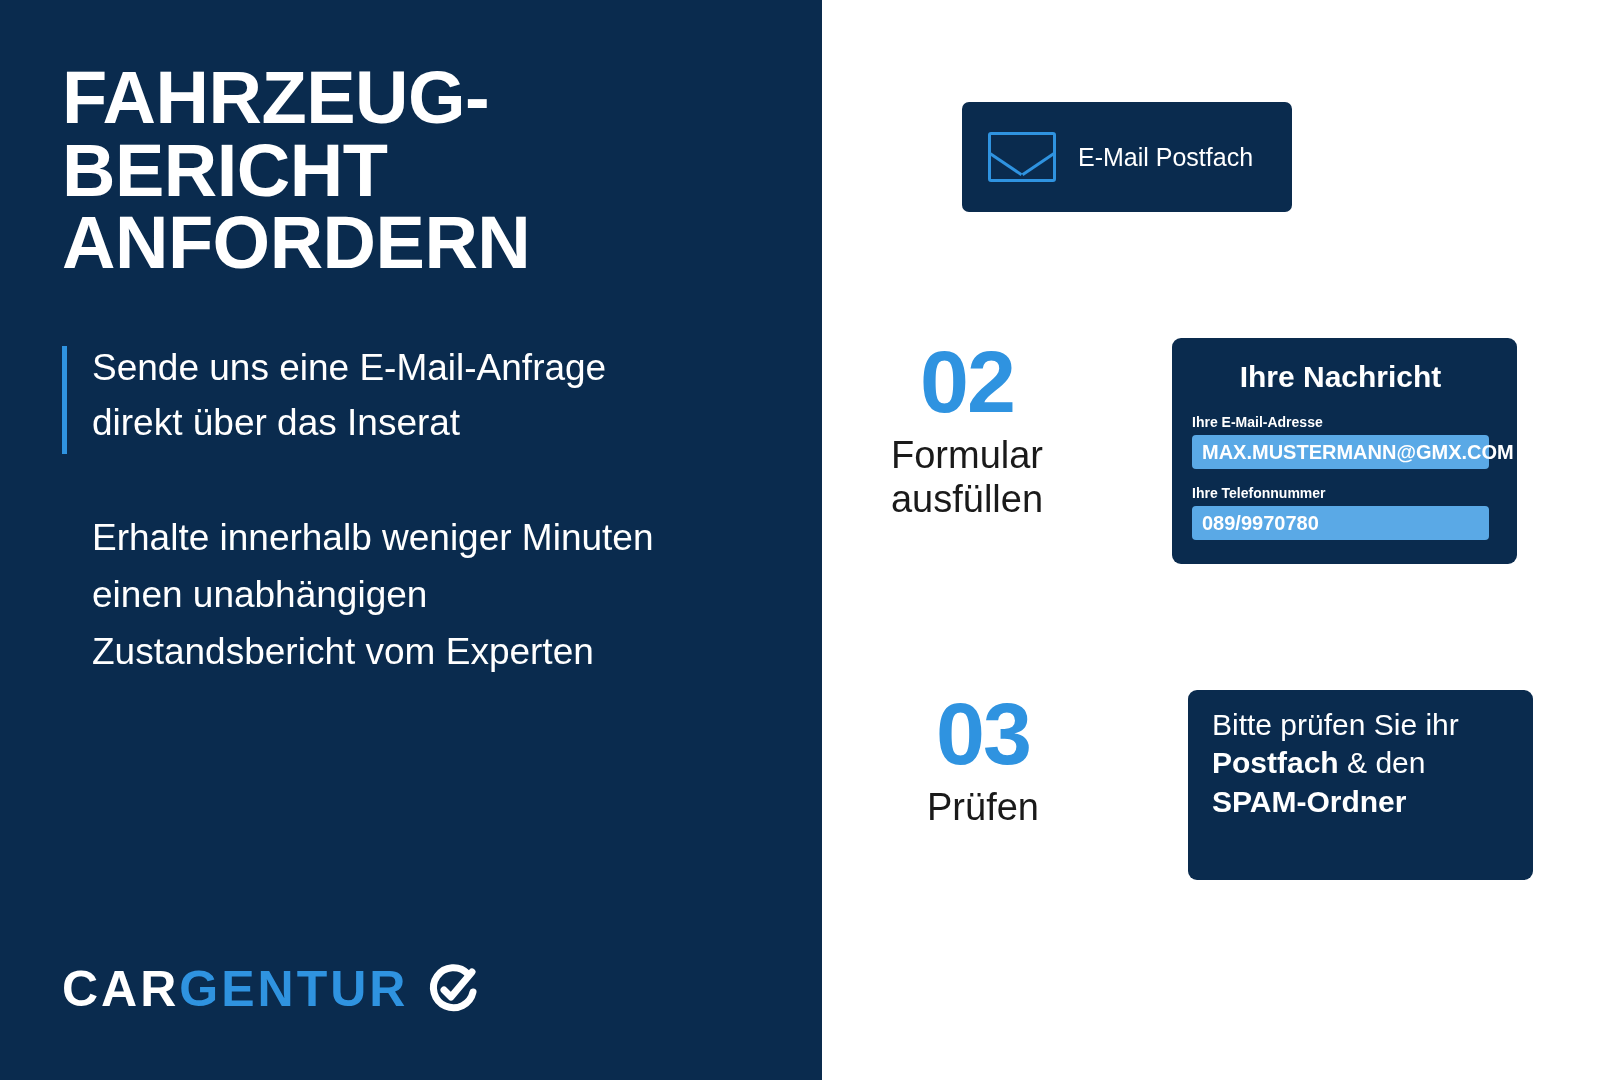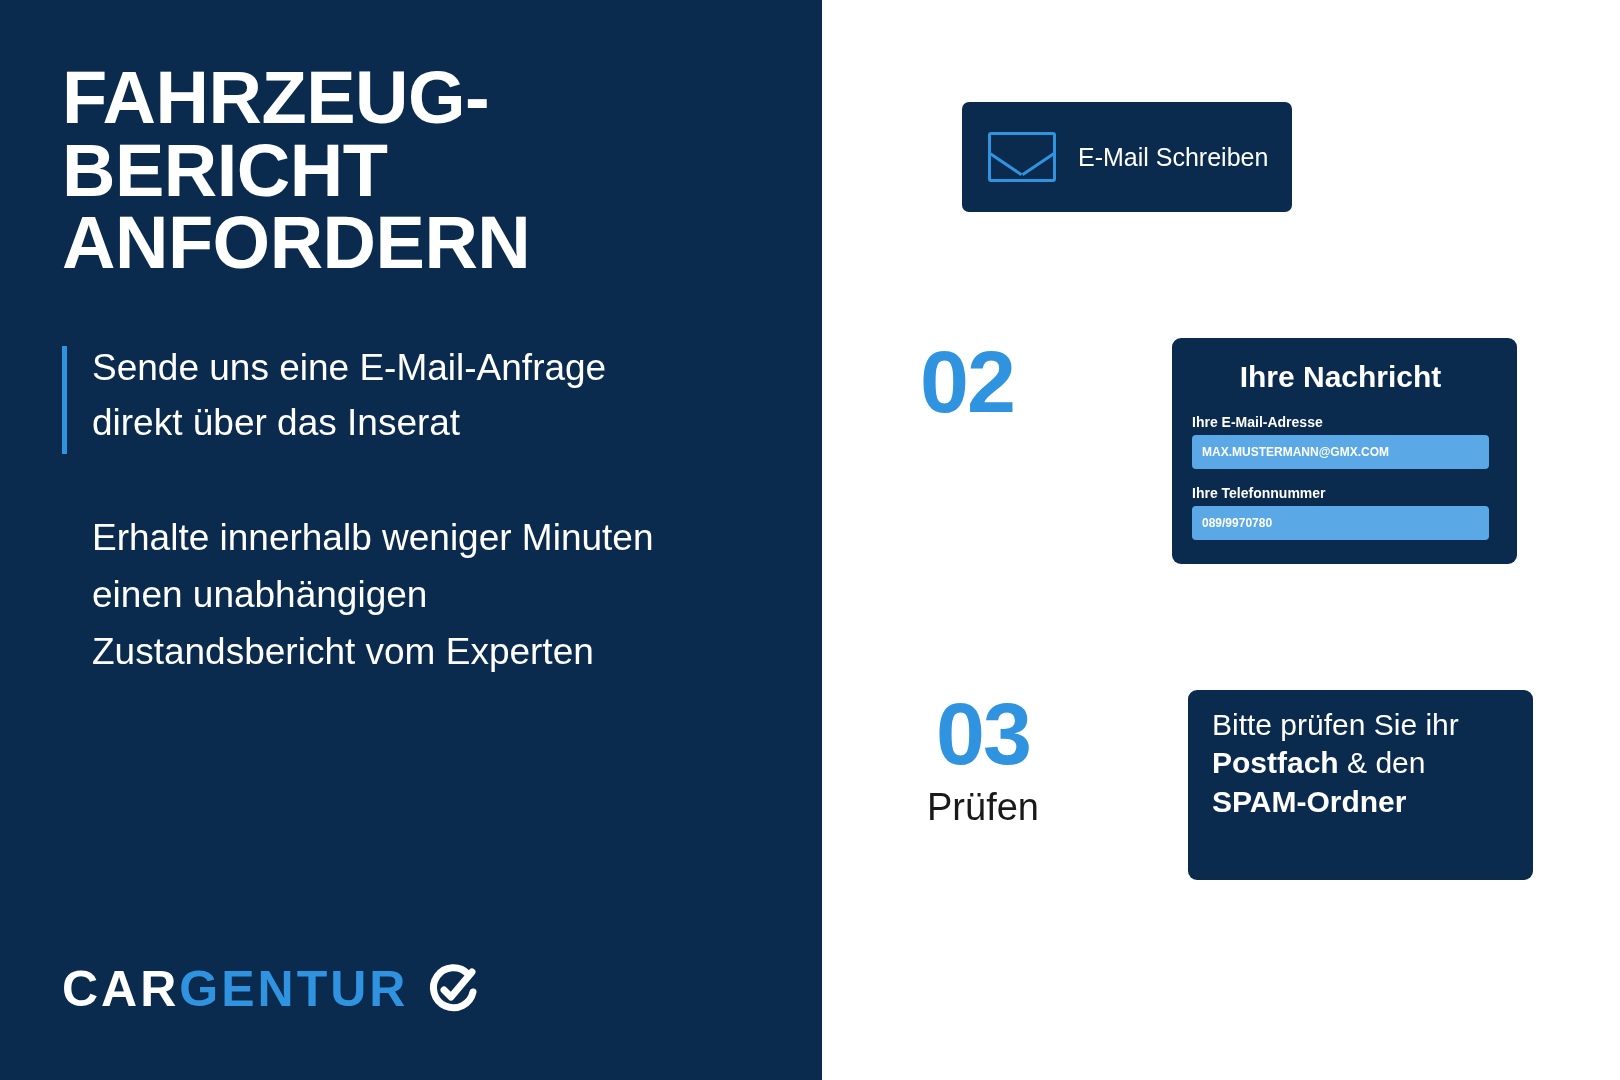--- a/index.html
+++ b/index.html
@@ -192,21 +192,21 @@
     margin-bottom: 5px;
   }
   .form-field {
     background: #5aa9e6;
     border-radius: 4px;
     height: 34px;
     display: flex;
     align-items: center;
     padding-left: 10px;
     color: #ffffff;
-    font-size: 12px;
+    font-size: 20px;
     font-weight: bold;
     margin-bottom: 16px;
     box-sizing: border-box;
   }
   .form-field.last { margin-bottom: 0; }
 
   
   .step-3 { left: 56px; top: 690px; }
   .card-check {
     margin-left: 100px;
@@ -265,27 +265,31 @@
         </svg>
       </div>
     </div>
   </div>
 
   <div class="right-panel">
 
     <div class="step step-1">
       <div class="card-email">
         <div class="env"></div>
-        <div class="card-email-text">E-Mail Schreiben</div>
+        <div class="card-email-text">E-Mail Postfach</div>
       </div>
     </div>
 
     <div class="step step-2">
       <div class="step-label">
         <div class="step-num">02</div>
+        <div class="step-word">
+          <span class="ln">Formular</span>
+          <span class="ln">ausfüllen</span>
+        </div>
       </div>
       <div class="card-form">
         <div class="form-title">Ihre Nachricht</div>
 
         <div class="form-label">Ihre E-Mail-Adresse</div>
         <div class="form-field">MAX.MUSTERMANN@GMX.COM</div>
 
         <div class="form-label">Ihre Telefonnummer</div>
         <div class="form-field last">089/9970780</div>
       </div>

